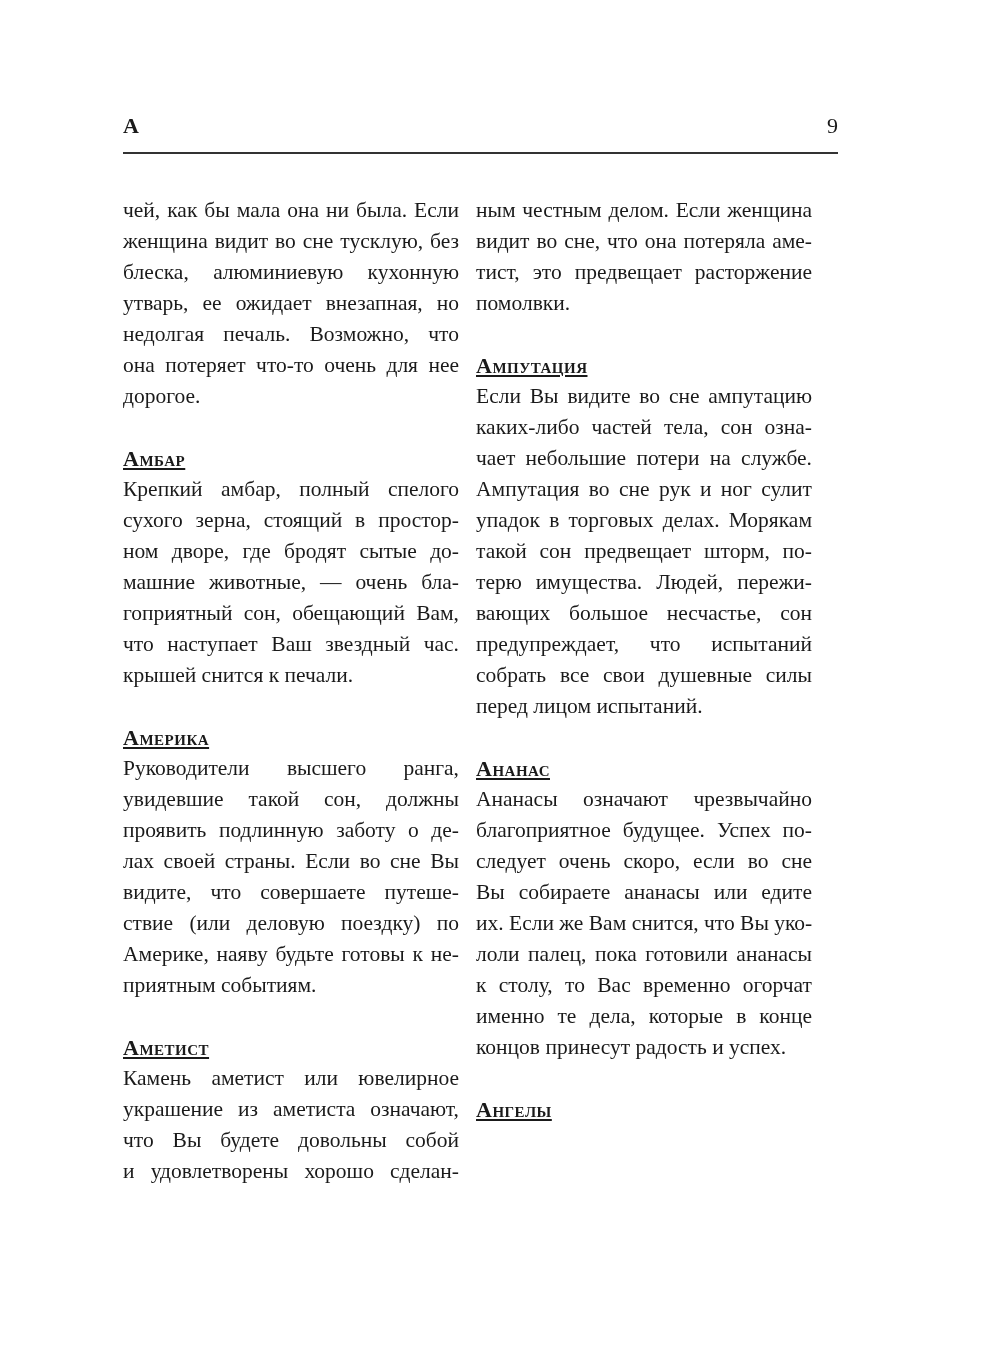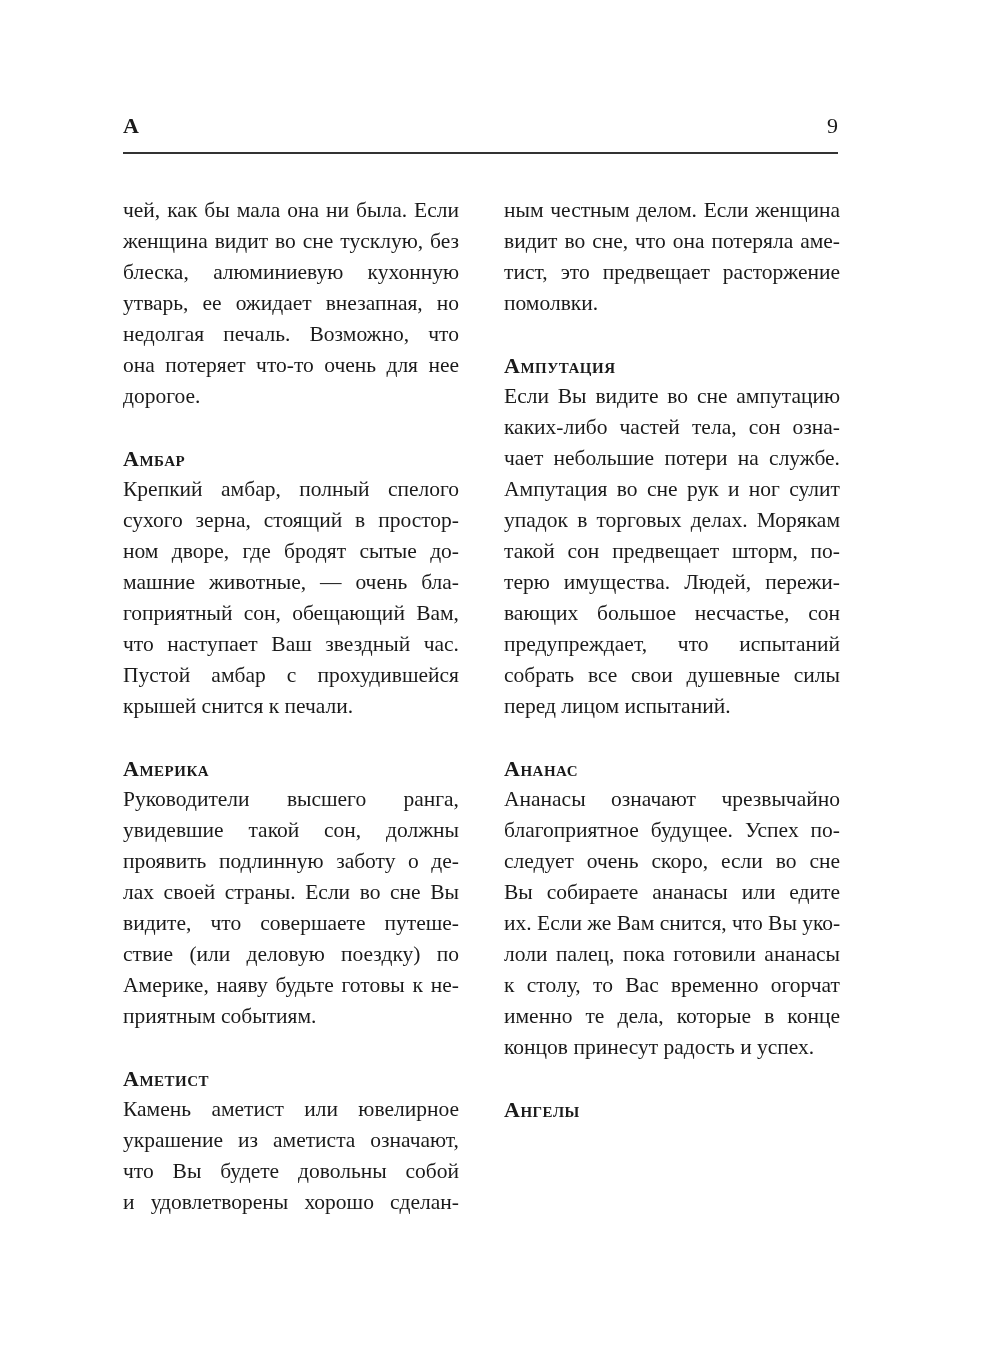--- a/index.html
+++ b/index.html
@@ -4,28 +4,28 @@
   <style>
     html, body { margin: 0; padding: 0; background: #ffffff; }
     body { width: 1000px; height: 1346px; position: relative; overflow: hidden;
            font-family: "Liberation Serif", "DejaVu Serif", serif; color: #1a1a1a; }
     .header { position: absolute; left: 123px; top: 113px; width: 715px; height: 30px; }
     .header .letter { position: absolute; left: 0; top: 0; font-size: 22px; font-weight: bold; }
     .header .pagenum { position: absolute; right: 0; top: 0; font-size: 22px; }
     .rule { position: absolute; left: 123px; top: 152px; width: 715px; height: 2px; background: #333333; }
     .col { position: absolute; top: 191px; width: 336px; }
     .col.left { left: 123px; }
-    .col.right { left: 504px; }
+    .col.right { left: 476px; }
     .line { display: block; font-size: 21.5px; line-height: 31px; height: 31px;
             text-align: justify; text-align-last: justify; white-space: nowrap; overflow: visible; }
     .line.last { text-align-last: left; }
     .entry { margin-top: 31px; }
     .entry.first { margin-top: 4px; }
     .heading { display: block; font-size: 22px; line-height: 31px; height: 31px; font-weight: bold;
-               font-variant: small-caps; letter-spacing: 0.5px; }
+               font-variant: small-caps; letter-spacing: 0.5px; text-decoration: underline; }
   </style>
 </head>
 <body>
 
 <div class="header">
   <span class="letter">А</span>
   <span class="pagenum">9</span>
 </div>
 <div class="rule"></div>
 
@@ -41,21 +41,20 @@
     </div>
   <div class="entry">
     <span class="heading">Амбар</span>
     <div>
         <span class="line">Крепкий амбар, полный спелого</span>
         <span class="line">сухого зерна, стоящий в простор-</span>
         <span class="line">ном дворе, где бродят сытые до-</span>
         <span class="line">машние животные, — очень бла-</span>
         <span class="line">гоприятный сон, обещающий Вам,</span>
         <span class="line">что наступает Ваш звездный час.</span>
-        <span class="line">Пустой амбар с прохудившейся</span>
         <span class="line last">крышей снится к печали.</span>
       </div>
   </div>
   <div class="entry">
     <span class="heading">Америка</span>
     <div>
         <span class="line">Руководители высшего ранга,</span>
         <span class="line">увидевшие такой сон, должны</span>
         <span class="line">проявить подлинную заботу о де-</span>
         <span class="line">лах своей страны. Если во сне Вы</span>

